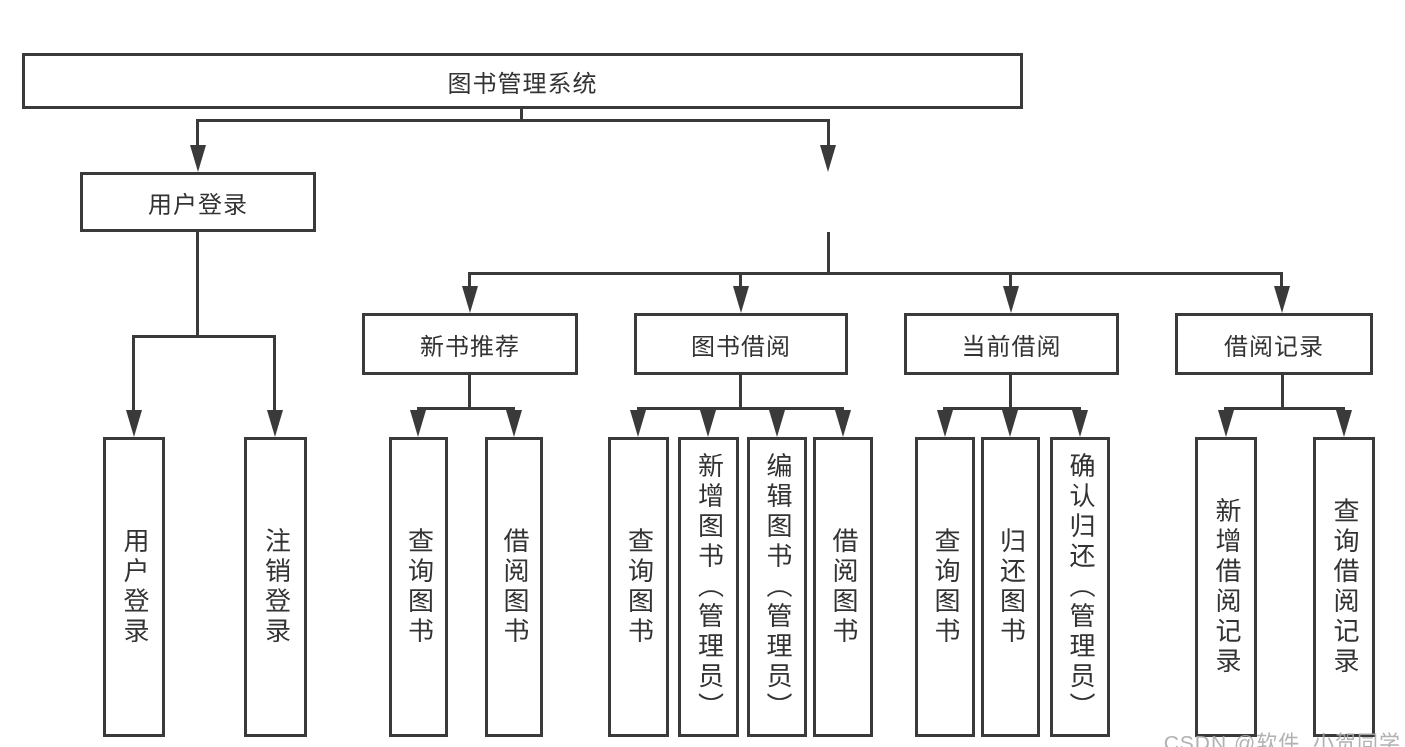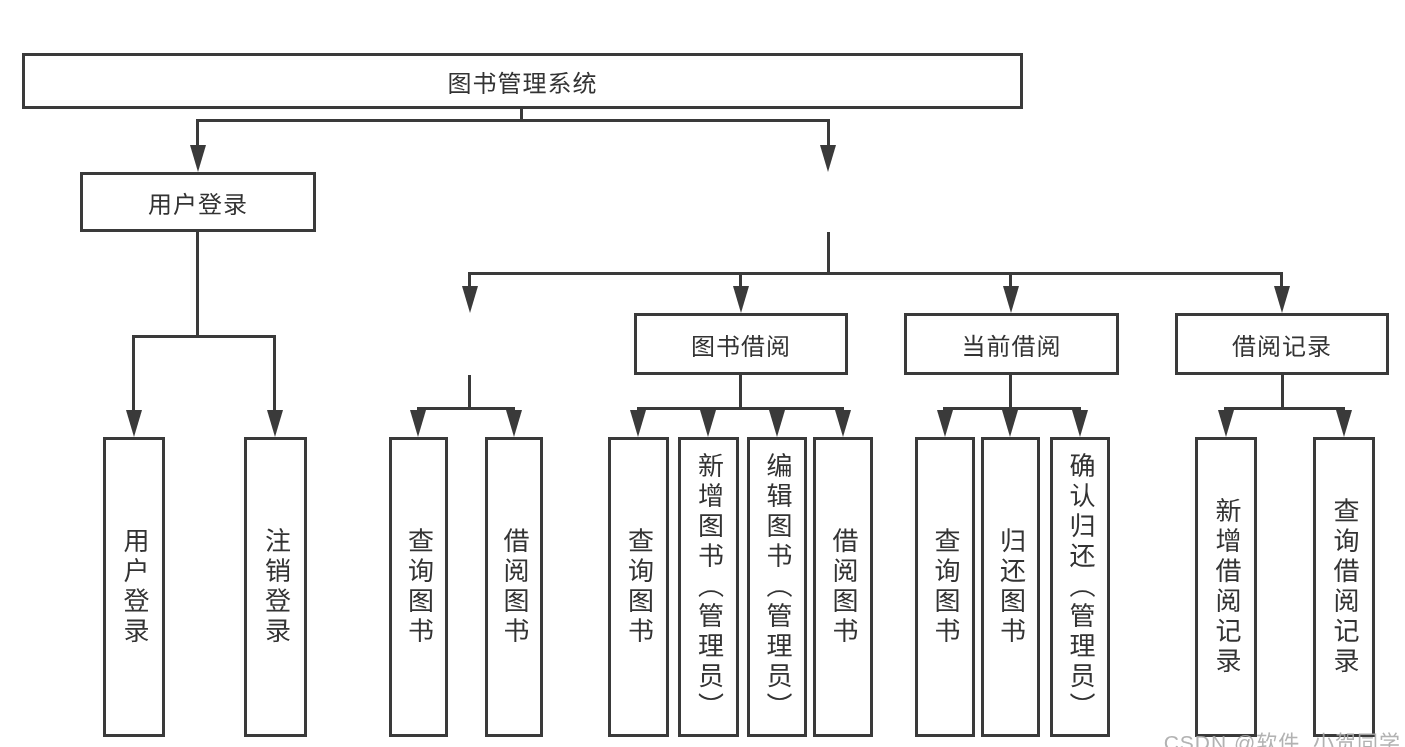--- a/index.html
+++ b/index.html
@@ -103,27 +103,30 @@
   <div class="ln" style="left:468px; top:272px; width:814px; height:3px;"></div>
   <div class="ln" style="left:468px; top:272px; width:3px; height:18px;"></div>
   <div class="ah" style="left:462px; top:286px;"></div>
   <div class="ln" style="left:739px; top:272px; width:3px; height:18px;"></div>
   <div class="ah" style="left:733px; top:286px;"></div>
   <div class="ln" style="left:1009px; top:272px; width:3px; height:18px;"></div>
   <div class="ah" style="left:1003px; top:286px;"></div>
   <div class="ln" style="left:1280px; top:272px; width:3px; height:18px;"></div>
   <div class="ah" style="left:1274px; top:286px;"></div>
 
+  <div class="box" style="left:362px; top:313px; width:216px; height:62px;">
+    <span>新书推荐</span>
+  </div>
   <div class="box" style="left:904px; top:313px; width:215px; height:62px;">
     <span>当前借阅</span>
   </div>
   <div class="box" style="left:634px; top:313px; width:214px; height:62px;">
     <span>图书借阅</span>
   </div>
-  <div class="box" style="left:1175px; top:313px; width:214px; height:62px;">
+  <div class="box" style="left:1175px; top:313px; width:198px; height:62px;">
     <span>借阅记录</span>
   </div>
 
   <div class="ln" style="left:468px; top:375px; width:3px; height:34px;"></div>
   <div class="ln" style="left:417px; top:407px; width:98px; height:3px;"></div>
   <div class="ln" style="left:417px; top:407px; width:3px; height:6px;"></div>
   <div class="ah" style="left:410px; top:410px;"></div>
   <div class="ln" style="left:512px; top:407px; width:3px; height:6px;"></div>
   <div class="ah" style="left:506px; top:410px;"></div>
 

